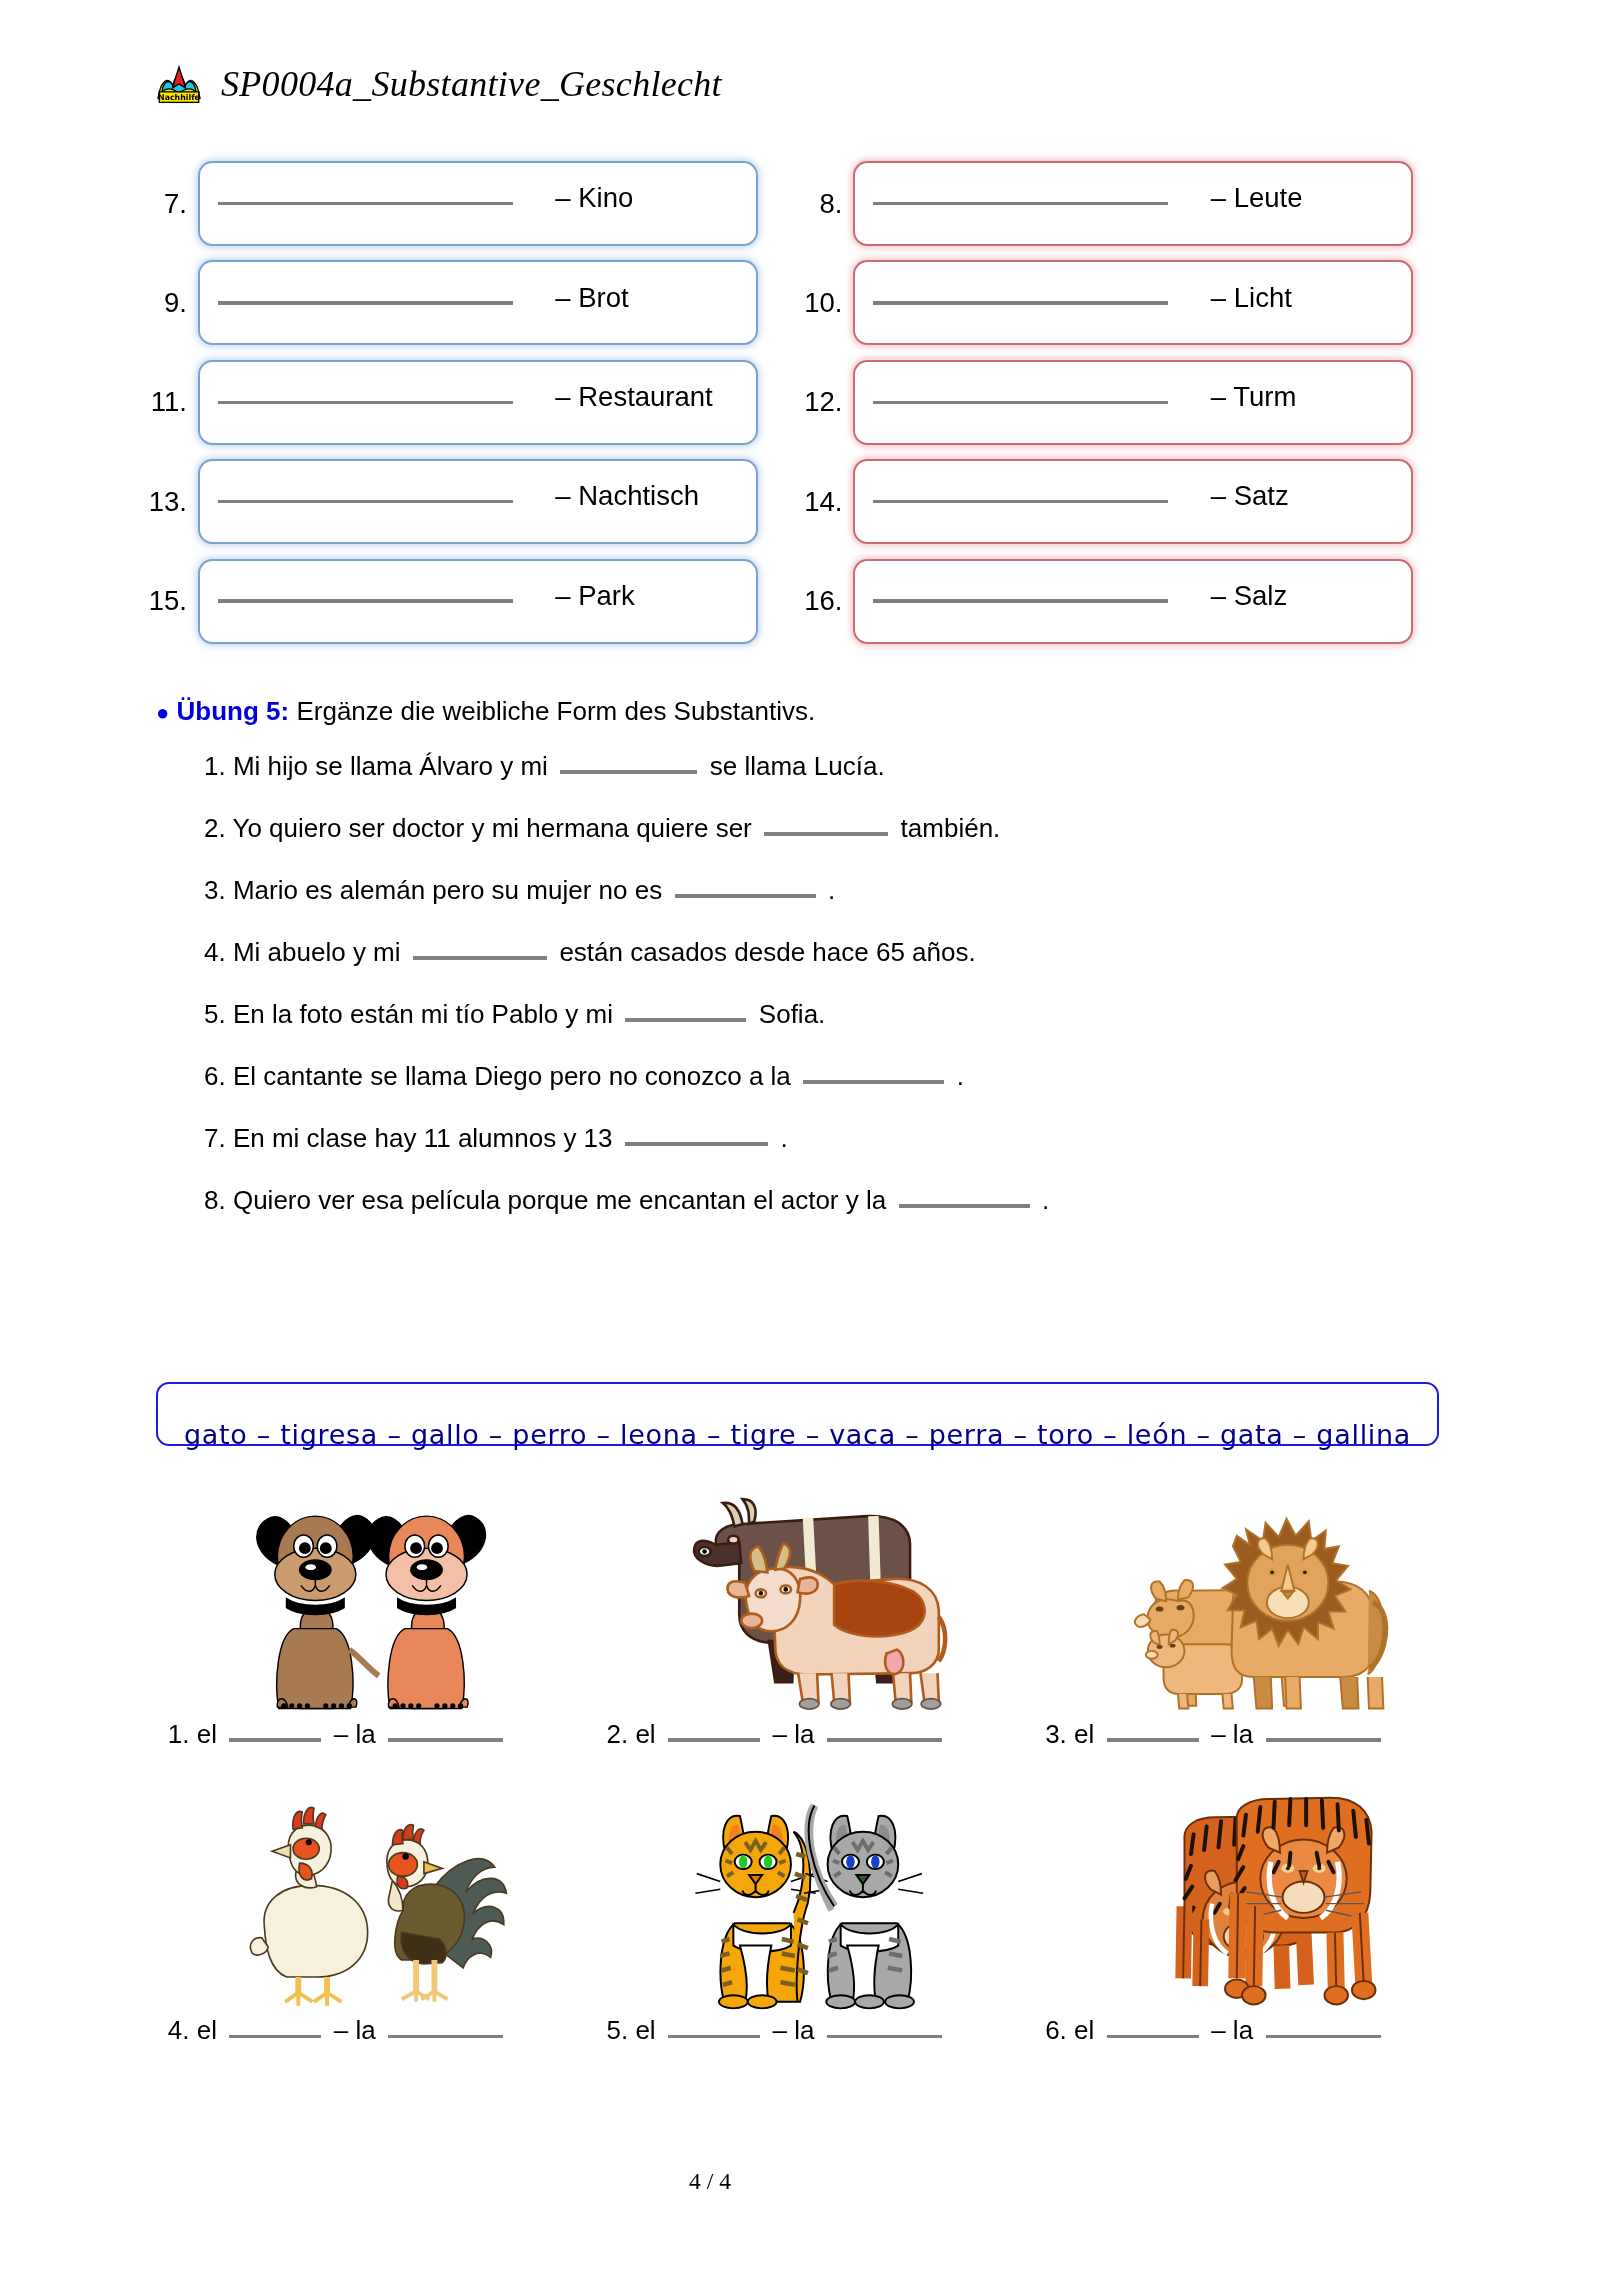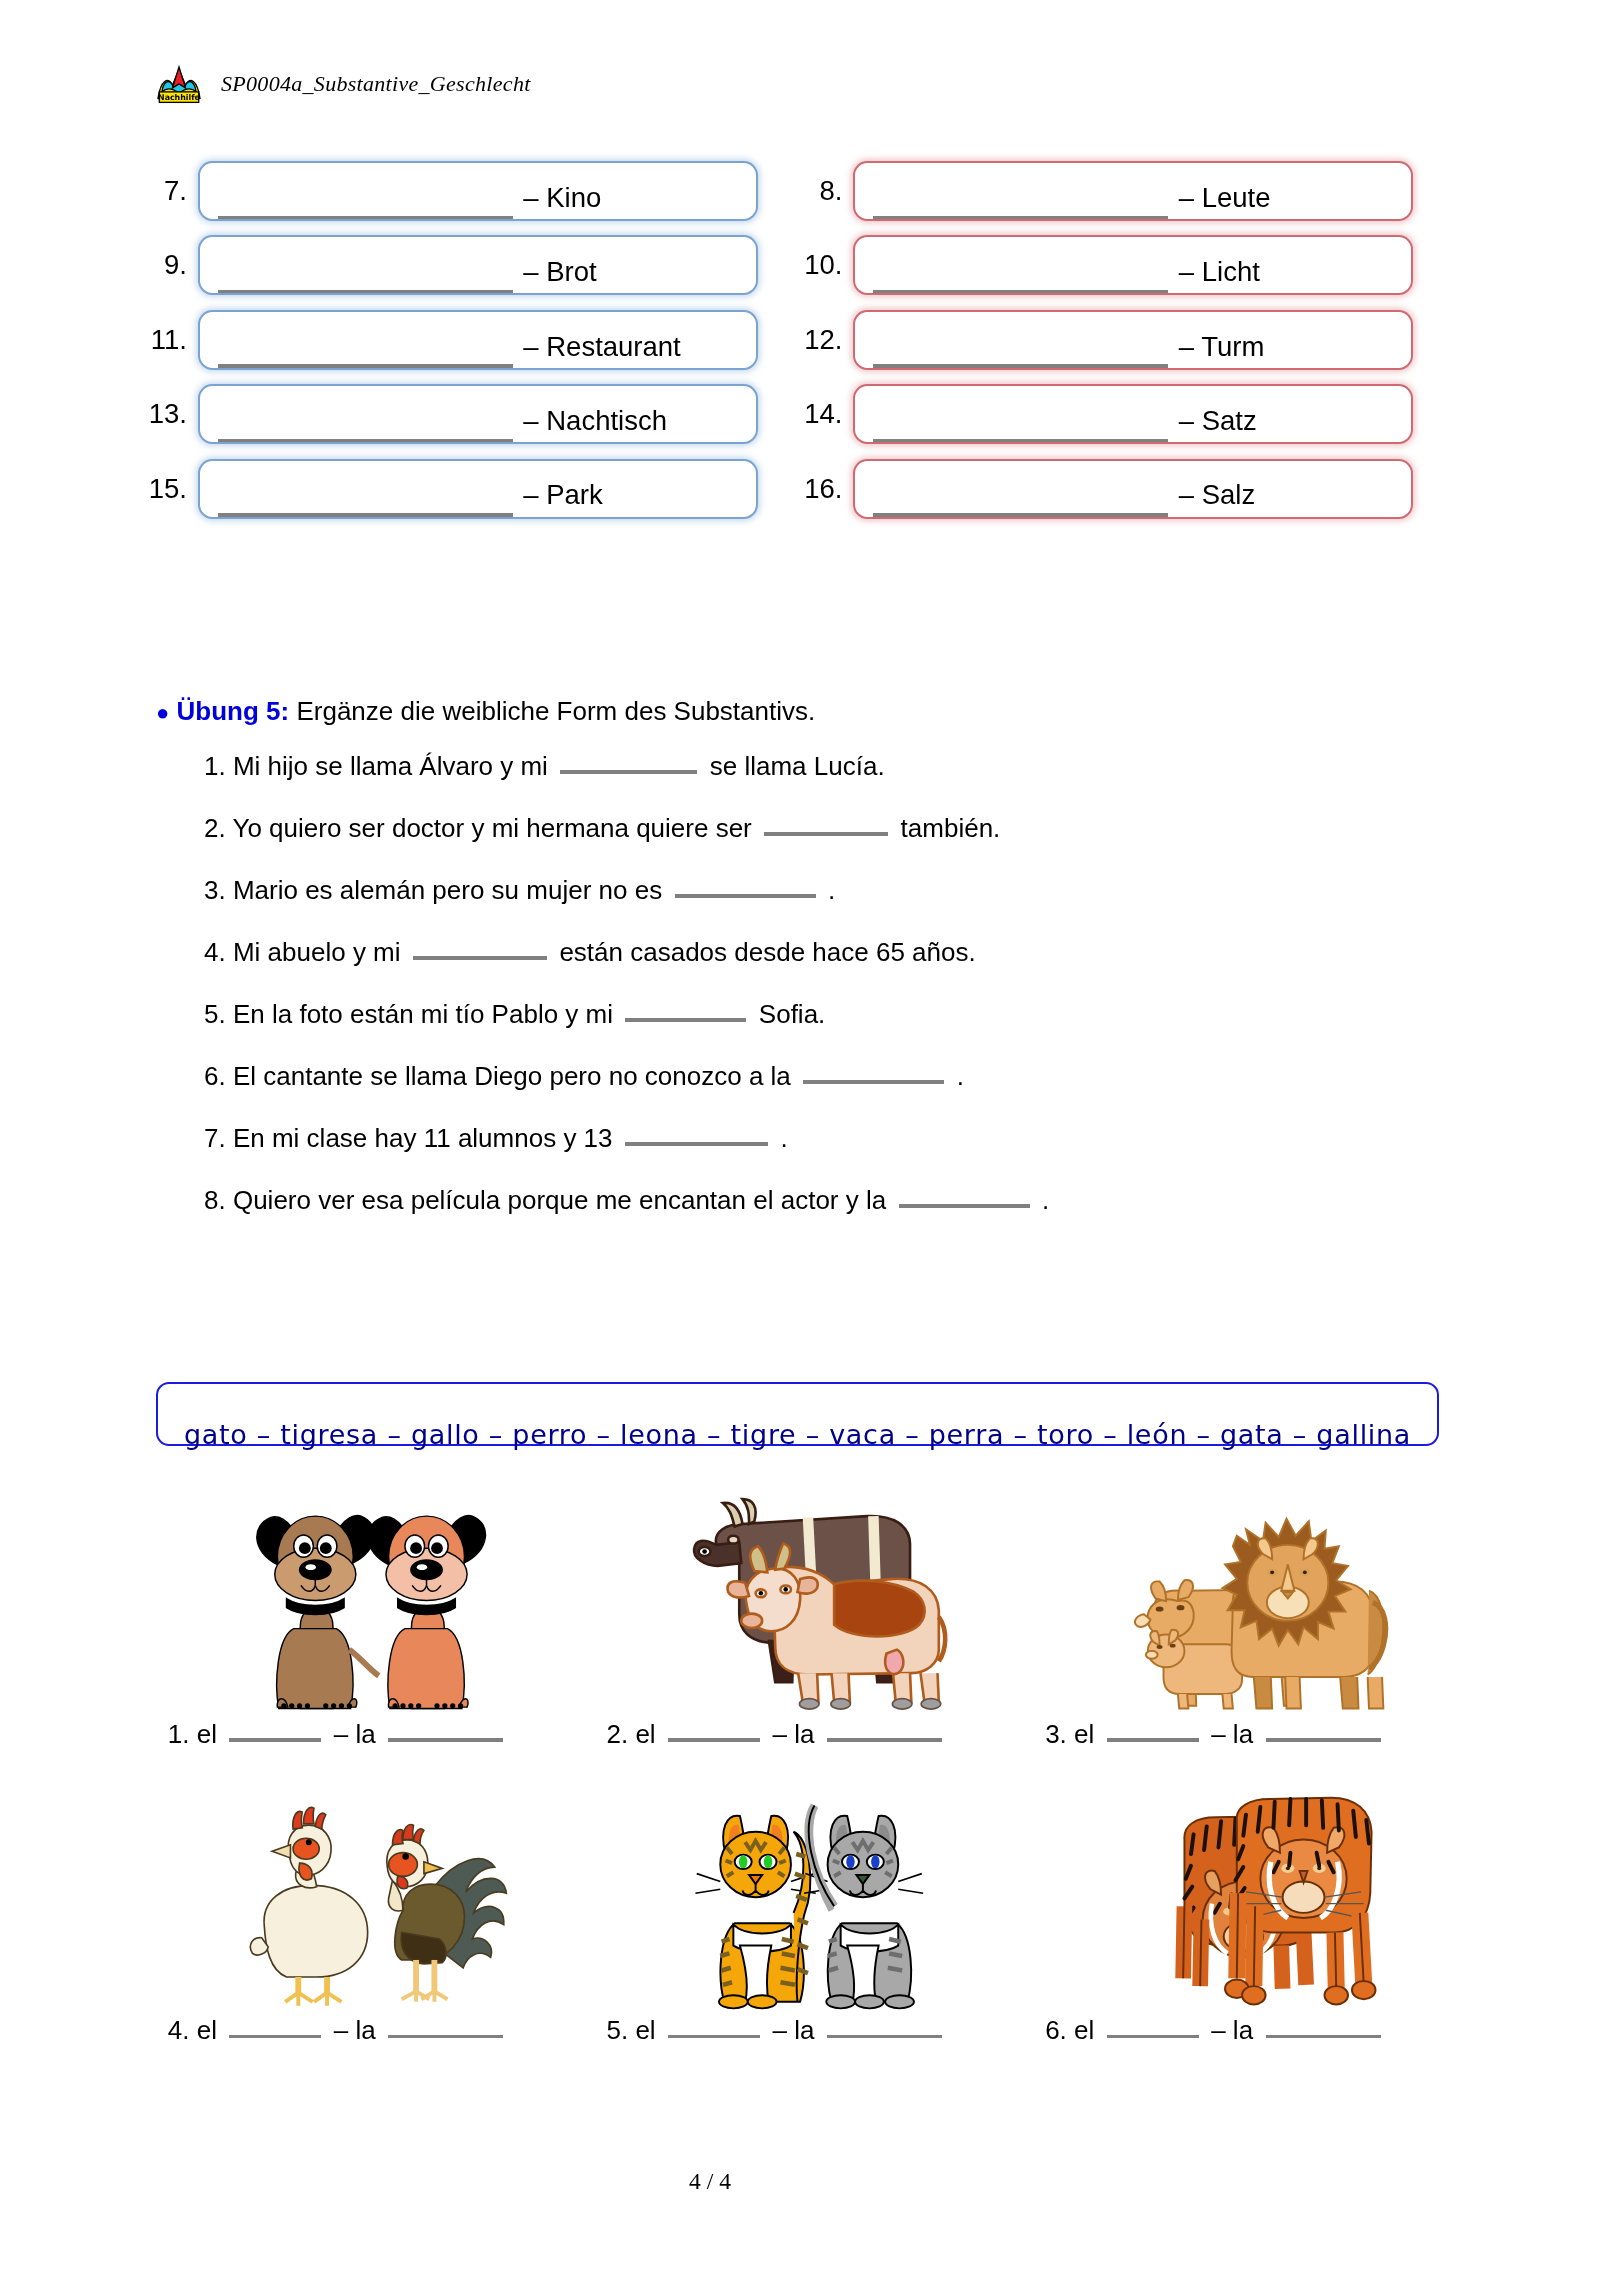--- a/index.html
+++ b/index.html
@@ -11,37 +11,37 @@
     overflow:hidden;
   }
   .page { position:absolute; left:0; top:0; width:1623px; height:2295px; }
 
   
   .header { position:absolute; left:154px; top:63px; display:flex; align-items:center; gap:17px; }
   .logo { width:50px; height:42px; position:relative; }
   .title {
     font-family:"Liberation Serif", serif;
     font-style:italic;
-    font-size:22px;
+    font-size:36px;
     letter-spacing:0.3px;
     white-space:nowrap;
   }
 
   
   .ex4 { position:absolute; left:124px; top:161px; width:1381px; }
   .ex4row { display:flex; align-items:center; margin-bottom:14.4px; }
   .num {
     width:63px; text-align:right; padding-right:10.5px;
     font-size:27.5px; font-family:"Liberation Sans", sans-serif;
     white-space:nowrap;
   }
   .wbox {
-    height:60px; box-sizing:border-box;
+    height:85px; box-sizing:border-box;
     border-radius:14.4px; background:#fff;
-    display:flex; align-items:flex-end; position:relative;
+    display:flex; align-items:center; position:relative;gap:32px;
   }
   .wbox.left  { width:560px; border:2px solid #7ba3d0; box-shadow:0 0 6.5px 2px rgba(150,185,225,0.55); }
   .wbox.right { width:560px; border:2px solid #d06a72; box-shadow:0 0 6.5px 2px rgba(225,150,155,0.55); }
   .wline {
     display:inline-block; height:3.3px; background:#808080;
     margin-left:18.3px; vertical-align:middle;
   }
   .wword {
     font-size:27.5px; margin-left:10.5px; white-space:nowrap;
     position:relative; top:-5.2px;

